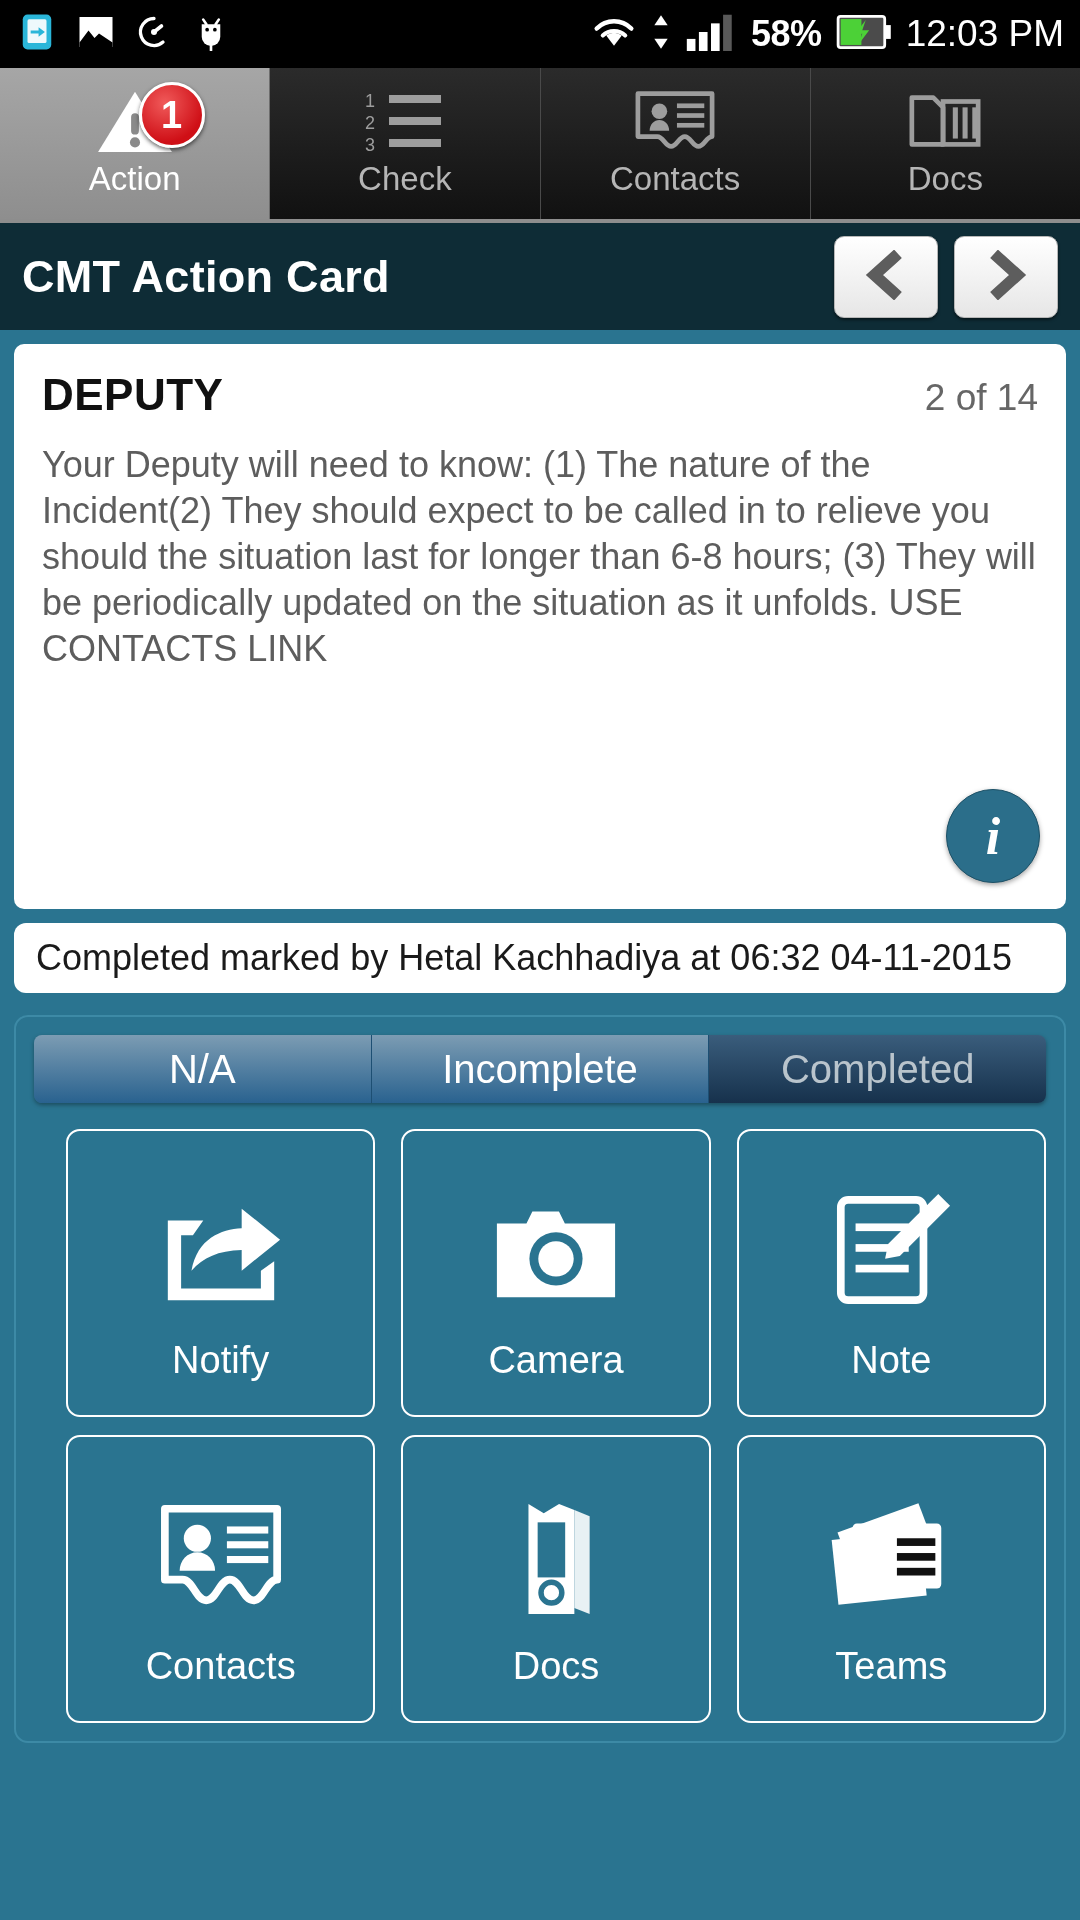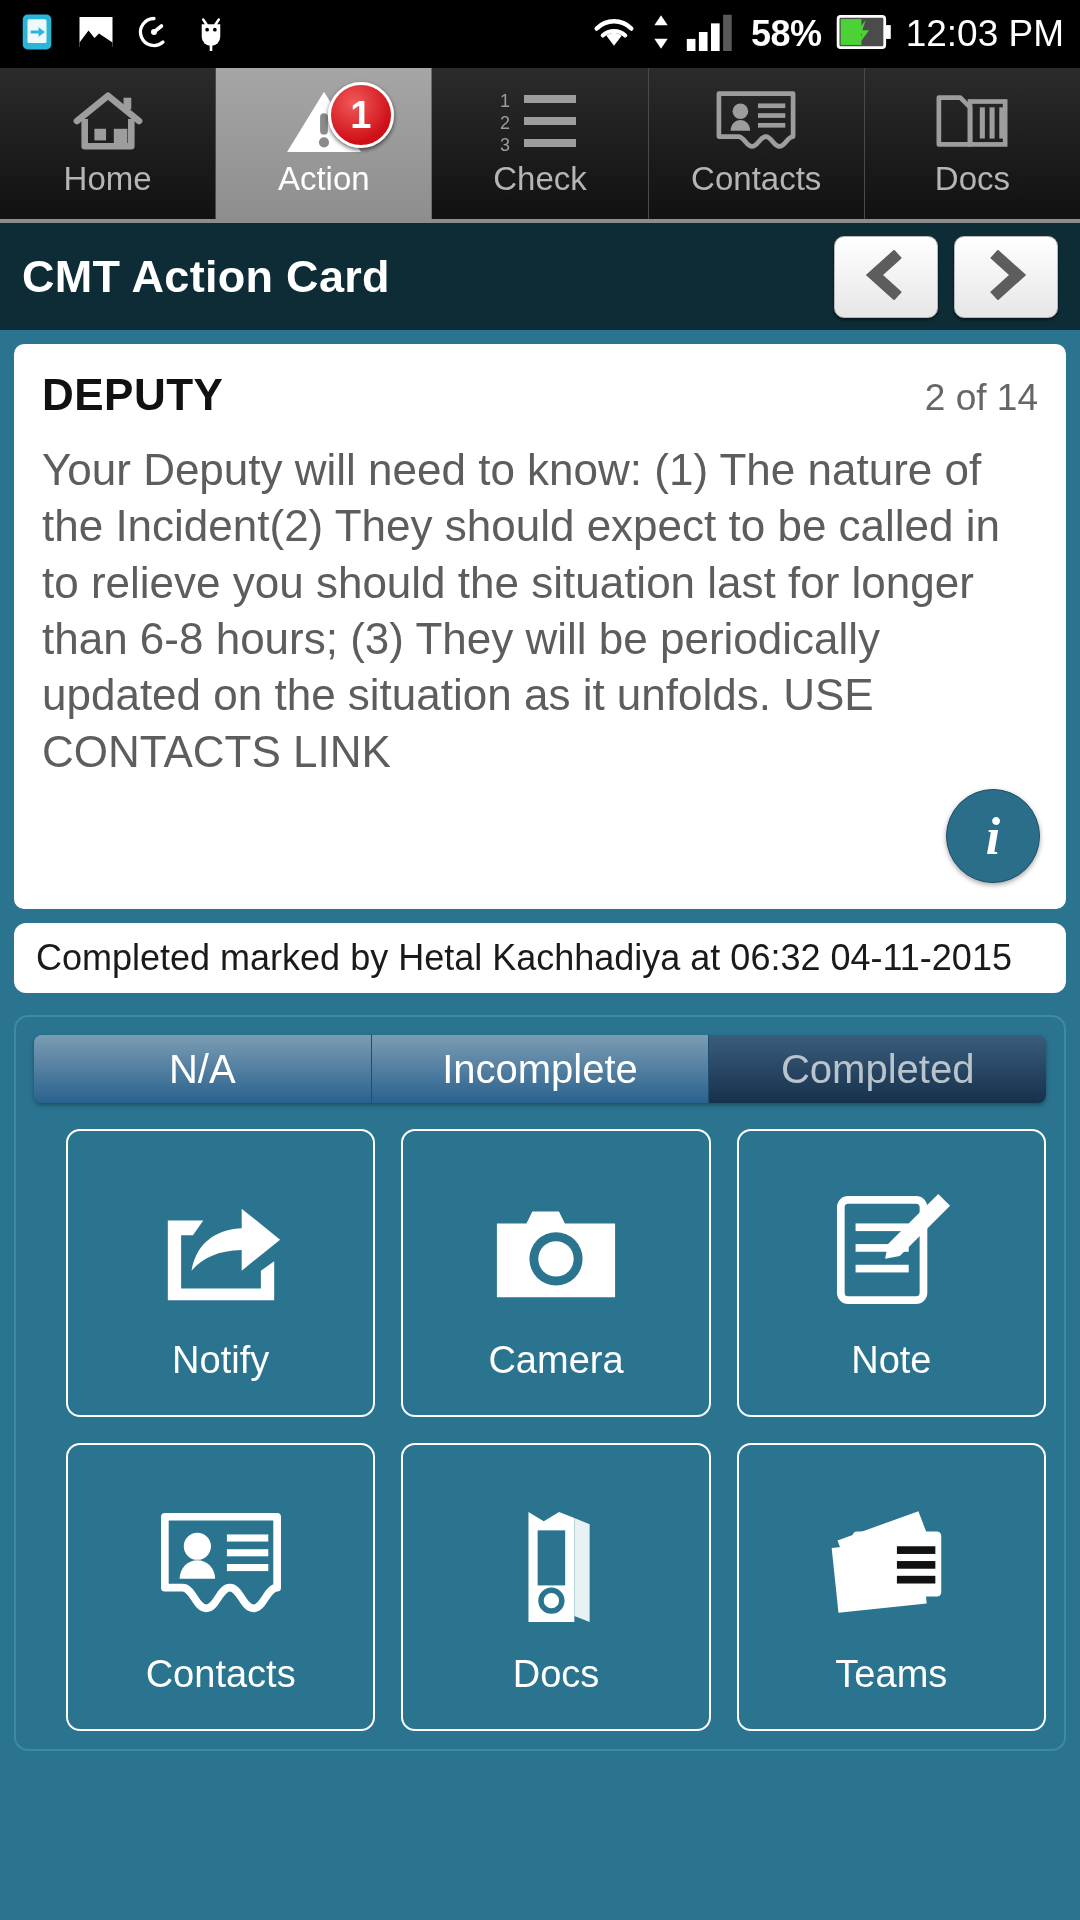--- a/index.html
+++ b/index.html
@@ -63,21 +63,21 @@
   .content { padding: 14px 14px 0 14px; }
 
   .card {
     background: #fff; border-radius: 10px; padding: 26px 28px 20px 28px;
     height: 565px; position: relative; overflow: hidden;
   }
   .card-head { display: flex; align-items: baseline; }
   .card-title { font-size: 44px; font-weight: 700; color: #111; letter-spacing: .5px; }
   .card-count { margin-left: auto; font-size: 37px; color: #666; }
   .card-body {
-    margin-top: 22px; font-size: 44px; line-height: 1.28; color: #5d5d5d;
+    margin-top: 22px; font-size: 36px; line-height: 1.28; color: #5d5d5d;
   }
   .info-btn {
     position: absolute; right: 26px; bottom: 26px;
     width: 94px; height: 94px; border-radius: 50%;
     background: #2b6e8a; border: 1px solid #1d5167;
     display: flex; align-items: center; justify-content: center;
     color: #fff; font-size: 52px; font-style: italic;
     font-family: "Liberation Serif", serif; font-weight: 700;
     box-shadow: 0 2px 5px rgba(0,0,0,.35);
   }
@@ -100,21 +100,21 @@
     font-size: 40px; color: #ffffff;
     background: linear-gradient(#7c9cb3, #29628f);
     border-right: 1px solid #1d4f73;
   }
   .seg:last-child { border-right: none; }
   .seg.active {
     background: linear-gradient(#3a5d7c, #16314c);
     color: #b9c4cc;
   }
 
-  .grid { display: grid; grid-template-columns: repeat(3, 1fr); gap: 26px 26px; margin-top: 26px; padding-left: 32px; }
+  .grid { display: grid; grid-template-columns: repeat(3, 1fr); gap: 18px 26px; margin-top: 26px; padding-left: 32px; }
   .tile {
     border: 2px solid #ffffff; border-radius: 14px; height: 288px;
     display: flex; flex-direction: column; align-items: center; justify-content: center;
     background: #2a7490;
   }
   .tile-ico { height: 170px; display: flex; align-items: center; justify-content: center; }
   .tile-label { color: #fff; font-size: 38px; margin-top: 4px; }
 </style>
 </head>
 <body>
@@ -182,32 +182,20 @@
             <rect x="2.5" y="3.5" width="12" height="15" fill="#4cd137"></rect>
             <path d="M17 4l-6 8h4l-2 6 6-8h-4z" fill="#4cd137"></path>
           </svg>
       </span>
       <span class="sb-time">12:03 PM</span>
     </div>
   </div>
 
   <div class="tabbar">
 
-    <div class="tab">
-      <div class="tab-ico">
-        <svg width="78" height="66" viewBox="0 0 40 34">
-            <path d="M4 17L20 4l16 13" stroke="#9d9d9d" stroke-width="3.4" fill="none" stroke-linecap="round" stroke-linejoin="round"></path>
-            <path d="M8 16v14h24V16" stroke="#9d9d9d" stroke-width="3.4" fill="none" stroke-linejoin="round"></path>
-            <rect x="13" y="21" width="6" height="6" fill="#9d9d9d"></rect>
-            <rect x="23" y="21" width="7" height="9" fill="#9d9d9d"></rect>
-            <rect x="28" y="5" width="4" height="6" fill="#9d9d9d"></rect>
-          </svg>
-      </div>
-      <div class="tab-label">Home</div>
-    </div>
 
     <div class="tab selected">
       <div class="tab-ico">
         <svg width="84" height="70" viewBox="0 0 42 36">
             <path d="M21 3L40 34H2z" fill="#ffffff"></path>
             <rect x="19" y="14" width="4" height="11" rx="2" fill="#8a8a8a"></rect>
             <circle cx="21" cy="29" r="2.6" fill="#8a8a8a"></circle>
           </svg>
         <div class="badge">1</div>
       </div>

